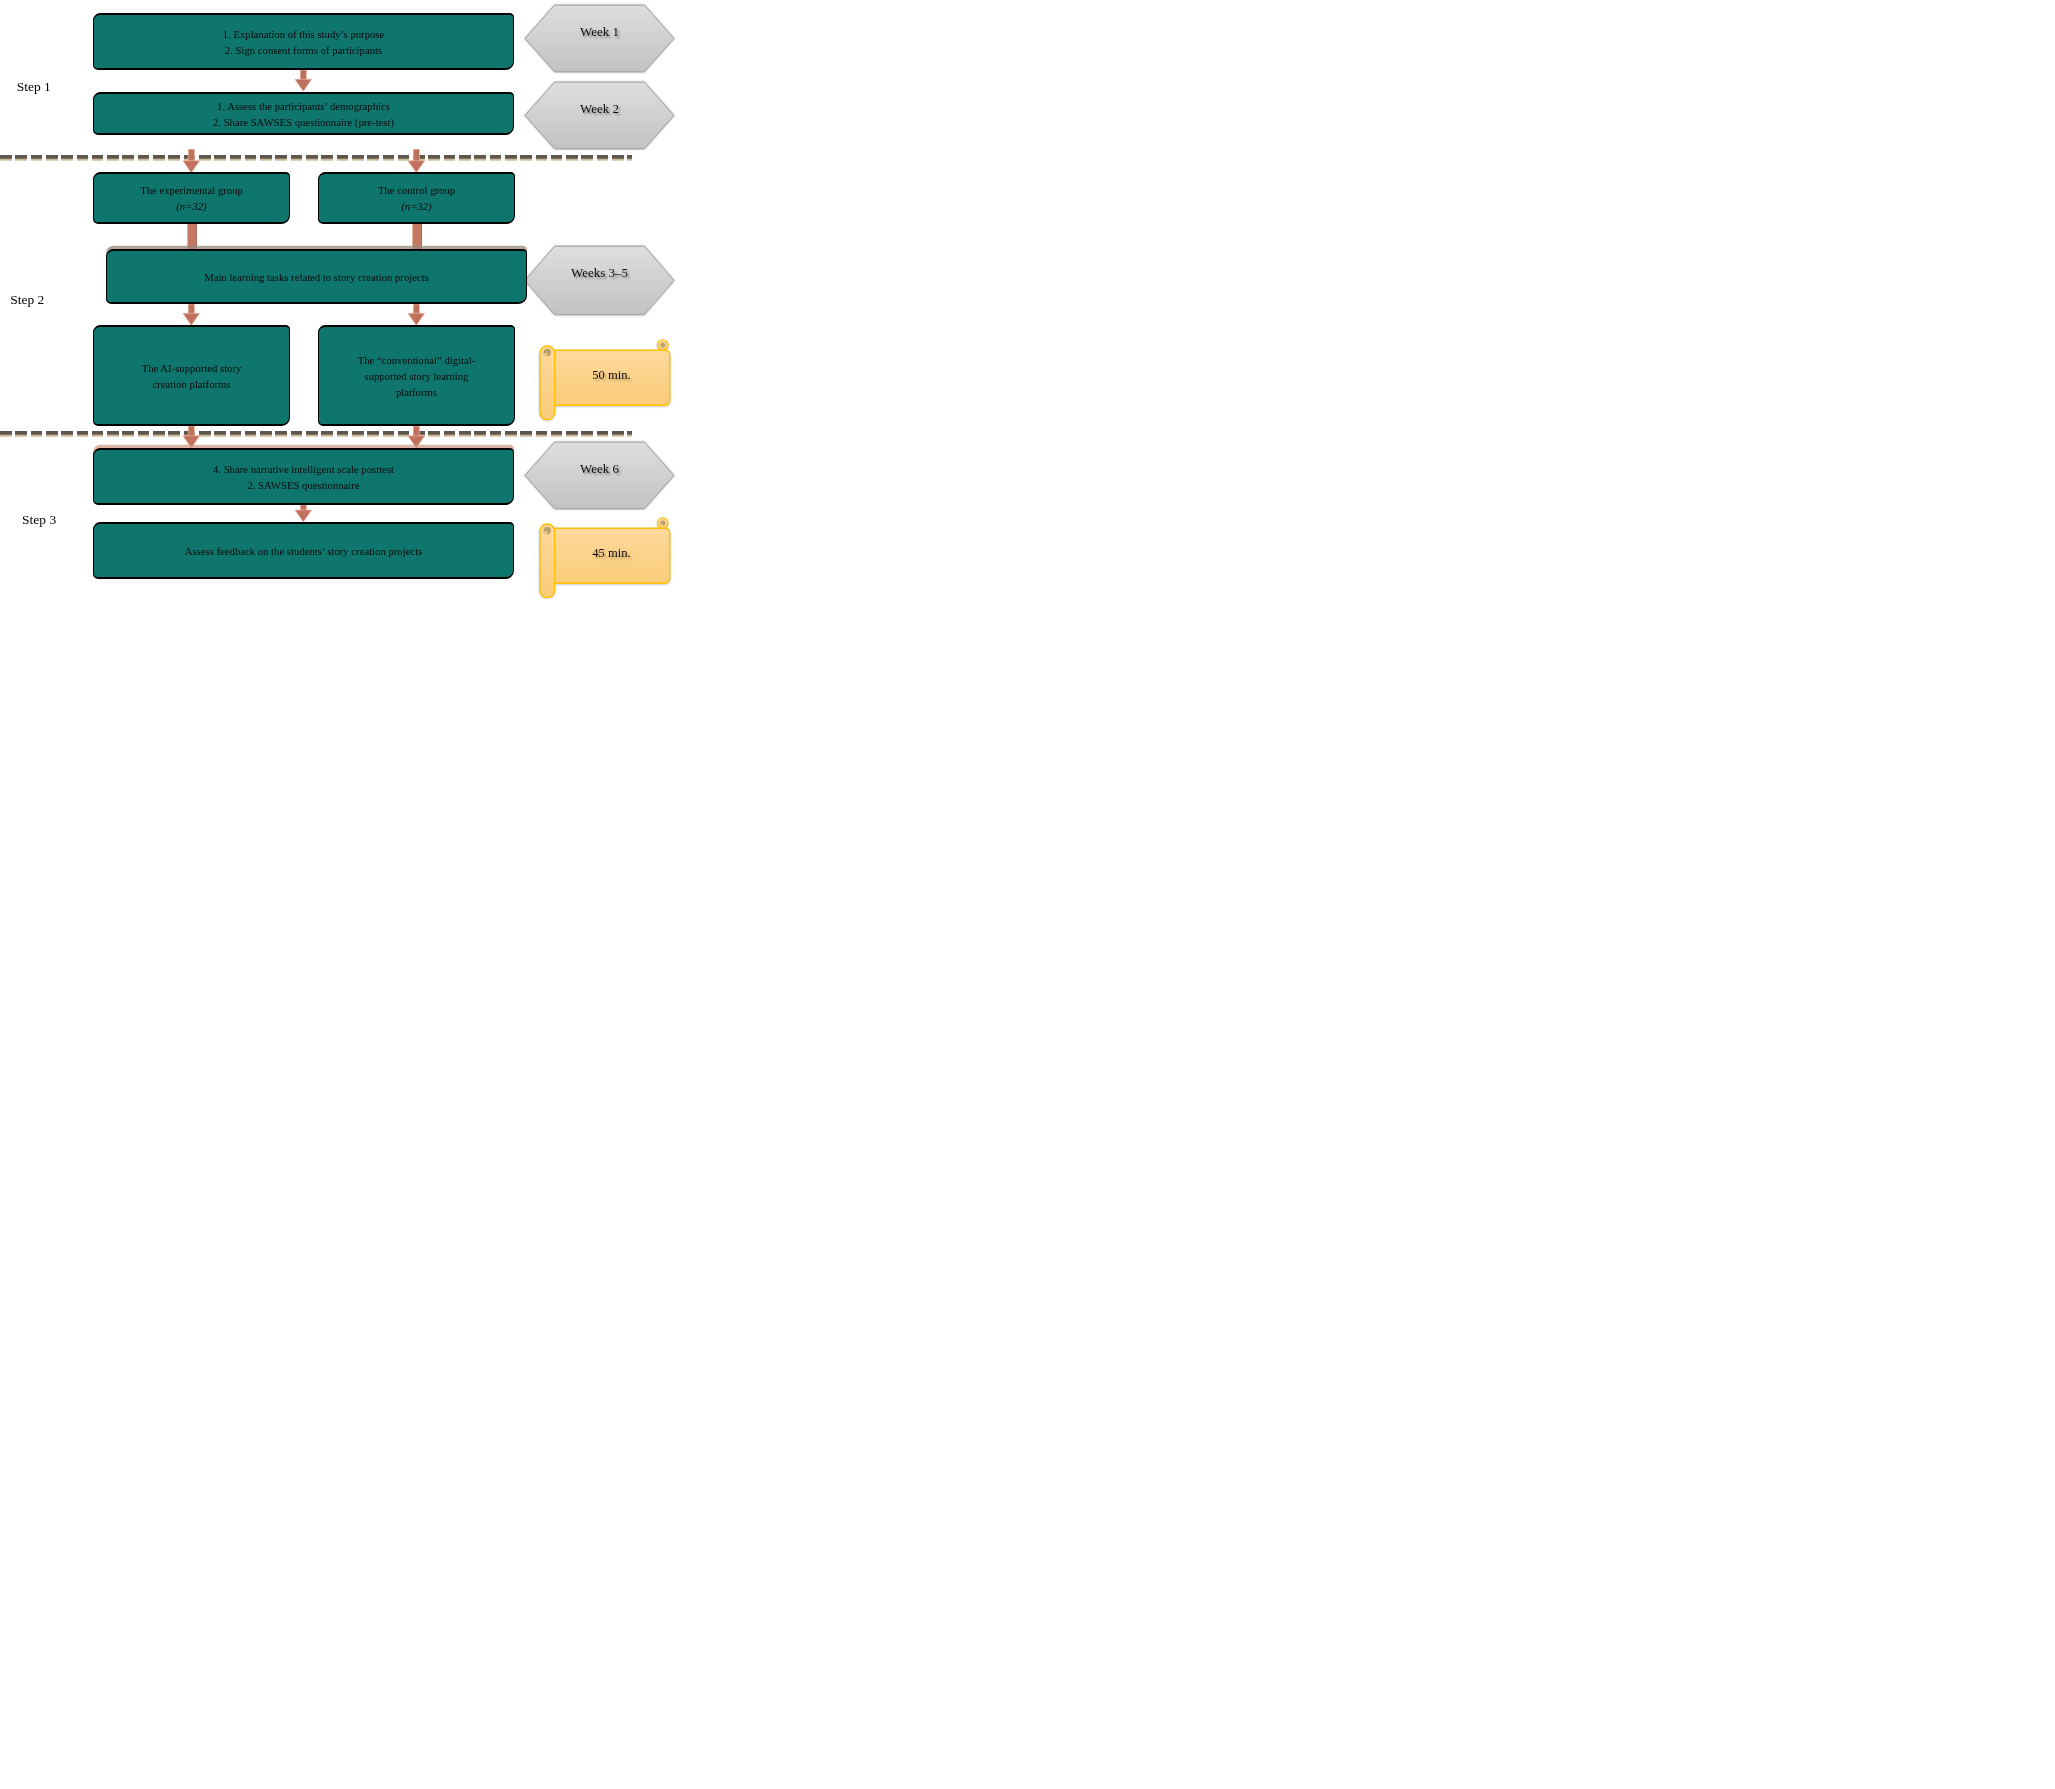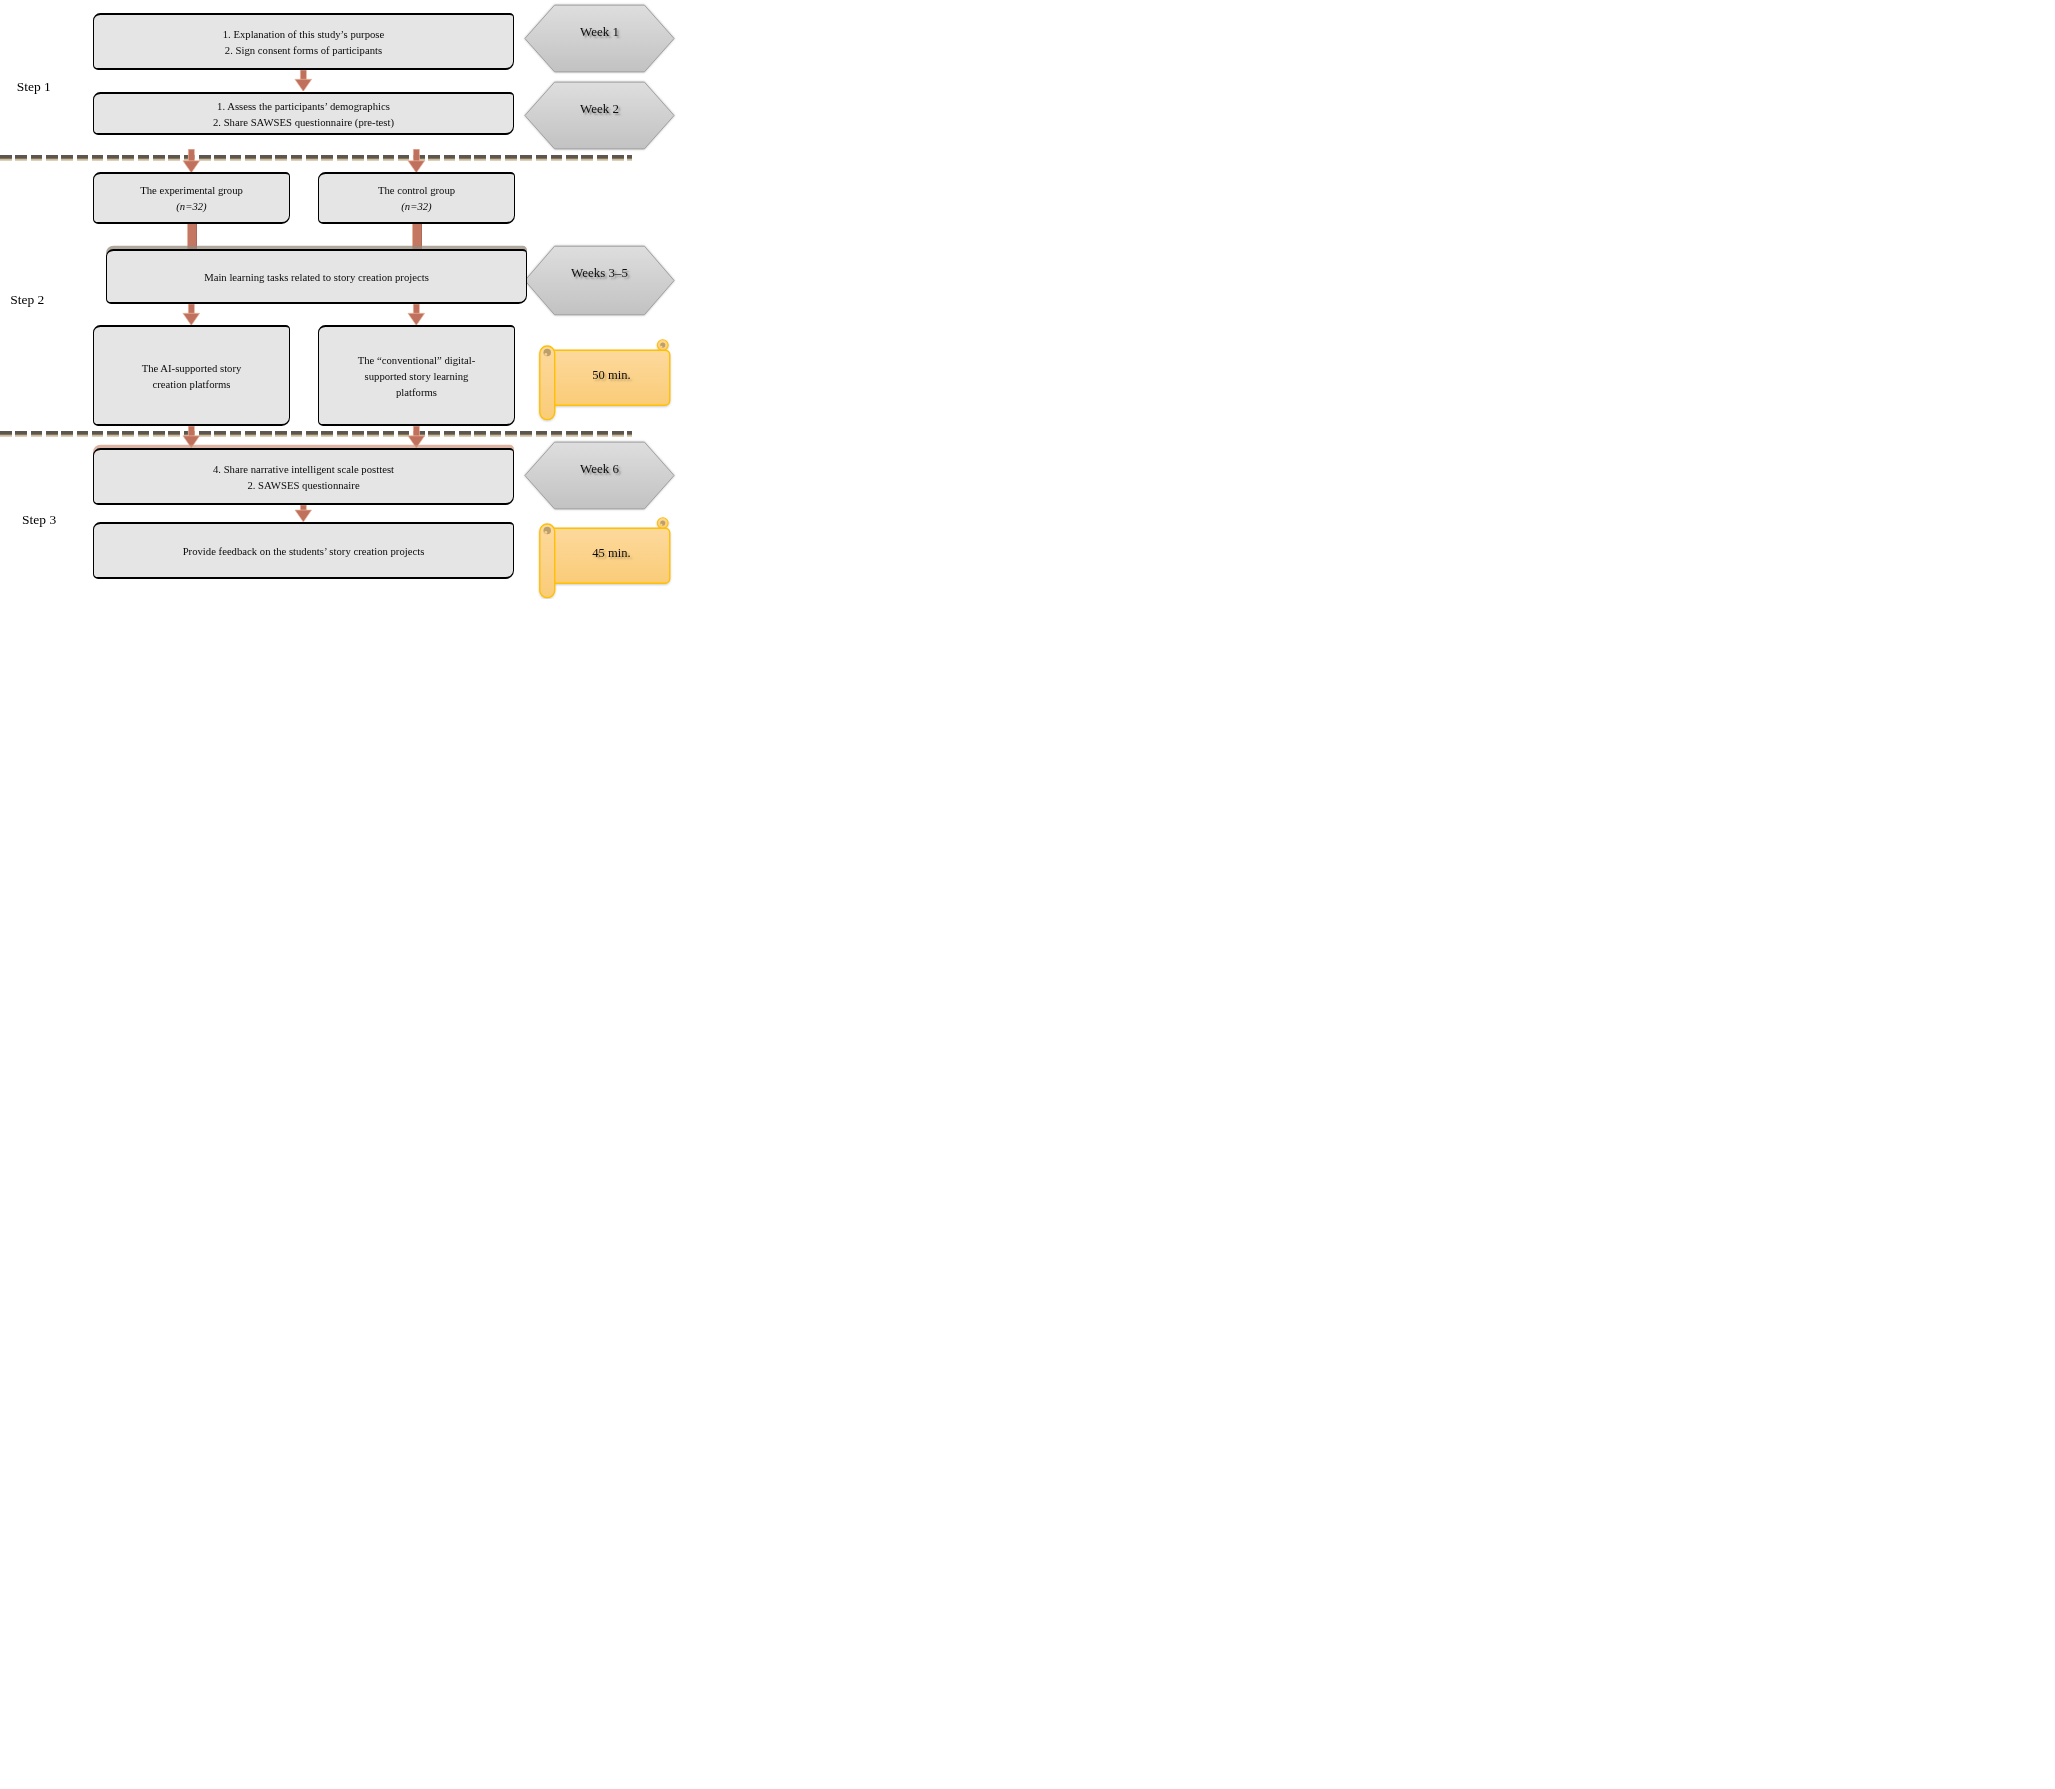--- a/index.html
+++ b/index.html
@@ -8,21 +8,21 @@
     width:685px;
     height:599px;
     background:#ffffff;
     font-family:"Liberation Serif","DejaVu Serif",serif;
     overflow:hidden;
   }
   
   .fbox{
     position:absolute;
     box-sizing:border-box;
-    background:#e5e5e5;
+    background:#0f766e;
     border:1.4px solid #000000;
     border-top-width:2.3px;
     border-bottom-width:2.3px;
     border-radius:7.4px 4.2px 8.4px 5.1px;
     display:flex;
     flex-direction:column;
     justify-content:center;
     align-items:center;
     text-align:center;
     color:#0a0a0a;
@@ -178,21 +178,21 @@
     <span>supported story learning</span>
     <span>platforms</span>
   </div>
 
   <div class="fbox shadow-top-rose" style="left:93px;top:448px;width:421px;height:57px">
     <span>4. Share narrative intelligent scale posttest</span>
     <span>2. SAWSES questionnaire</span>
   </div>
 
   <div class="fbox" style="left:93px;top:522px;width:421px;height:57px">
-    <span>Provide feedback on the students’ story creation projects</span>
+    <span>Assess feedback on the students’ story creation projects</span>
   </div>
 
   <svg class="hex" style="left:524px;top:4.2px;filter:drop-shadow(0.9px 0.9px 0.9px rgba(0,0,0,0.3))" width="151" height="69" viewBox="0 0 326 148">
     <polygon points="2,74 66,2 260,2 324,74 260,146 66,146" fill="url(#hexGrad)" stroke="#9e9e9e" stroke-width="2"></polygon>
     <text class="hex-label" x="163" y="68" text-anchor="middle">Week 1</text>
   </svg>
 
   <svg class="hex" style="left:524px;top:81px;filter:drop-shadow(0.9px 0.9px 0.9px rgba(0,0,0,0.3))" width="151" height="69" viewBox="0 0 326 148">
     <polygon points="2,74 66,2 260,2 324,74 260,146 66,146" fill="url(#hexGrad)" stroke="#9e9e9e" stroke-width="2"></polygon>
     <text class="hex-label" x="163" y="68" text-anchor="middle">Week 2</text>

